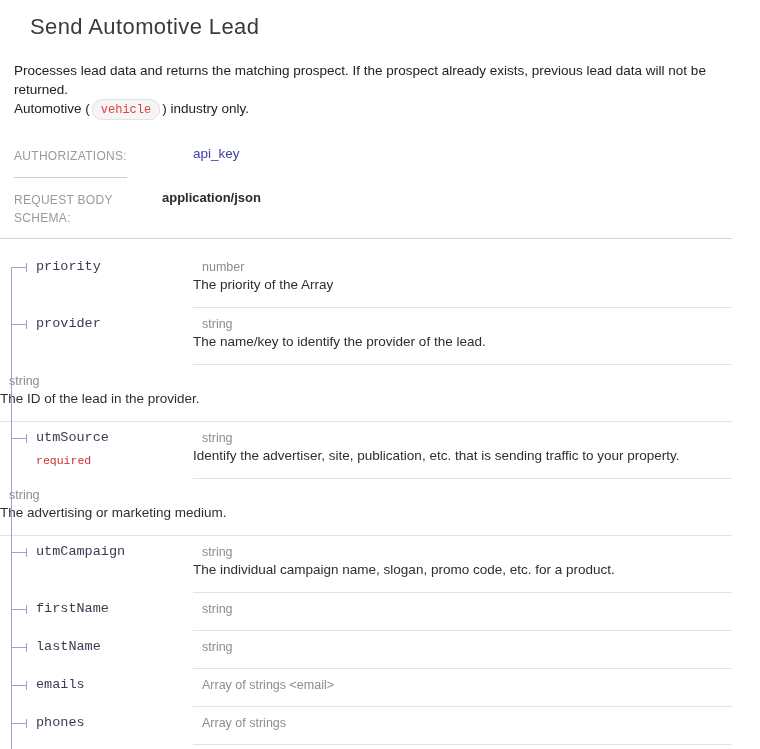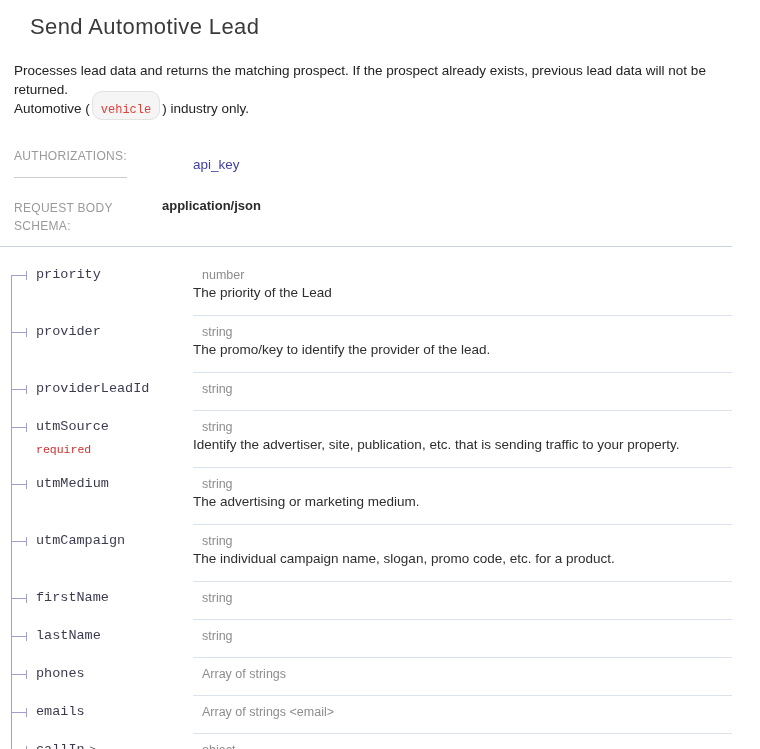--- a/index.html
+++ b/index.html
@@ -23,31 +23,31 @@
     padding:14px 14px 0 30px;font-size:22px;line-height:26px;
     letter-spacing:0.4px;color:#3a3a3a;font-weight:400;
   }
   .desc{
     margin:21px 15px 0 14px;font-size:13.5px;line-height:19px;color:#222222;
   }
   .desc .line{display:block;}
   .code-badge{
     font-family:"Liberation Mono",monospace;font-size:12px;color:var(--badge-text);
     background:#f5f5f5;border:1px solid #e2e2e2;border-radius:10px;
-    padding:11px 8px 2px 8px;margin:0 2px;
+    padding:3px 8px 2px 8px;margin:0 2px;
   }
   .auth-row{display:flex;align-items:flex-start;margin:26px 0 0 14px;}
   .auth-label-cell{width:179px;flex:0 0 179px;}
   .auth-label{
     display:inline-block;font-size:12px;letter-spacing:0.3px;color:var(--muted-label);
     border-bottom:1px solid #cccccc;padding-bottom:14px;
   }
-  .auth-value{font-size:13.5px;color:var(--link);cursor:pointer;margin-top:11px;}
+  .auth-value{font-size:13.5px;color:var(--link);cursor:pointer;}
   .schema-header{
-    display:flex;align-items:flex-start;margin-top:20px;width:732px;
+    display:flex;align-items:flex-start;margin-top:12px;width:732px;
     padding:0 0 12px 14px;border-bottom:1px solid var(--header-divider);
   }
   .schema-label-cell{width:148px;flex:0 0 148px;}
   .schema-label{font-size:12px;letter-spacing:0.3px;color:var(--muted-label);}
   .schema-value{font-size:13px;font-weight:bold;color:#2b2b2b;}
   .fields{position:relative;margin-top:12px;width:732px;}
   .tree-line{
     position:absolute;left:11px;top:16px;bottom:0;width:1px;background:var(--tree);
   }
   .field-row{display:flex;align-items:flex-start;}
@@ -96,45 +96,44 @@
   </div>
   <span class="schema-value">application/json</span>
 </div>
 
 <div class="fields" id="fields-container">
   <div class="tree-line"></div>
 <div class="field-row">
       <div class="field-left"><span class="field-name">priority</span></div>
       <div class="field-right">
         <div class="field-type">number</div>
-        <div class="field-desc">The priority of the Lead</div>
+        <div class="field-desc">The priority of the Array</div>
       </div>
     </div>
     <div class="field-row">
       <div class="field-left"><span class="field-name">provider</span></div>
       <div class="field-right">
         <div class="field-type">string</div>
-        <div class="field-desc">The promo/key to identify the provider of the lead.</div>
+        <div class="field-desc">The name/key to identify the provider of the lead.</div>
       </div>
     </div>
     <div class="field-row">
-      <div class="field-left"><span class="field-name">providerLeadId</span></div>
       <div class="field-right">
         <div class="field-type">string</div>
+        <div class="field-desc">The ID of the lead in the provider.</div>
       </div>
     </div>
     <div class="field-row">
       <div class="field-left"><span class="field-name">utmSource</span><div class="required-label">required</div></div>
       <div class="field-right">
         <div class="field-type">string</div>
         <div class="field-desc">Identify the advertiser, site, publication, etc. that is sending traffic to your property.</div>
       </div>
     </div>
     <div class="field-row">
-      <div class="field-left"><span class="field-name">utmMedium</span></div>
       <div class="field-right">
         <div class="field-type">string</div>
         <div class="field-desc">The advertising or marketing medium.</div>
       </div>
     </div>
     <div class="field-row">
       <div class="field-left"><span class="field-name">utmCampaign</span></div>
       <div class="field-right">
         <div class="field-type">string</div>
         <div class="field-desc">The individual campaign name, slogan, promo code, etc. for a product.</div>
@@ -146,29 +145,29 @@
         <div class="field-type">string</div>
       </div>
     </div>
     <div class="field-row">
       <div class="field-left"><span class="field-name">lastName</span></div>
       <div class="field-right">
         <div class="field-type">string</div>
       </div>
     </div>
     <div class="field-row">
+      <div class="field-left"><span class="field-name">emails</span></div>
+      <div class="field-right">
+        <div class="field-type">Array of strings &lt;email&gt;</div>
+      </div>
+    </div>
+    <div class="field-row">
       <div class="field-left"><span class="field-name">phones</span></div>
       <div class="field-right">
         <div class="field-type">Array of strings</div>
-      </div>
-    </div>
-    <div class="field-row">
-      <div class="field-left"><span class="field-name">emails</span></div>
-      <div class="field-right">
-        <div class="field-type">Array of strings &lt;email&gt;</div>
       </div>
     </div>
     <div class="field-row last">
       <div class="field-left"><span class="field-name expandable">callIn<span class="expand-chevron">&gt;</span></span></div>
       <div class="field-right">
         <div class="field-type">object</div>
       </div>
     </div>
   </div>
 

